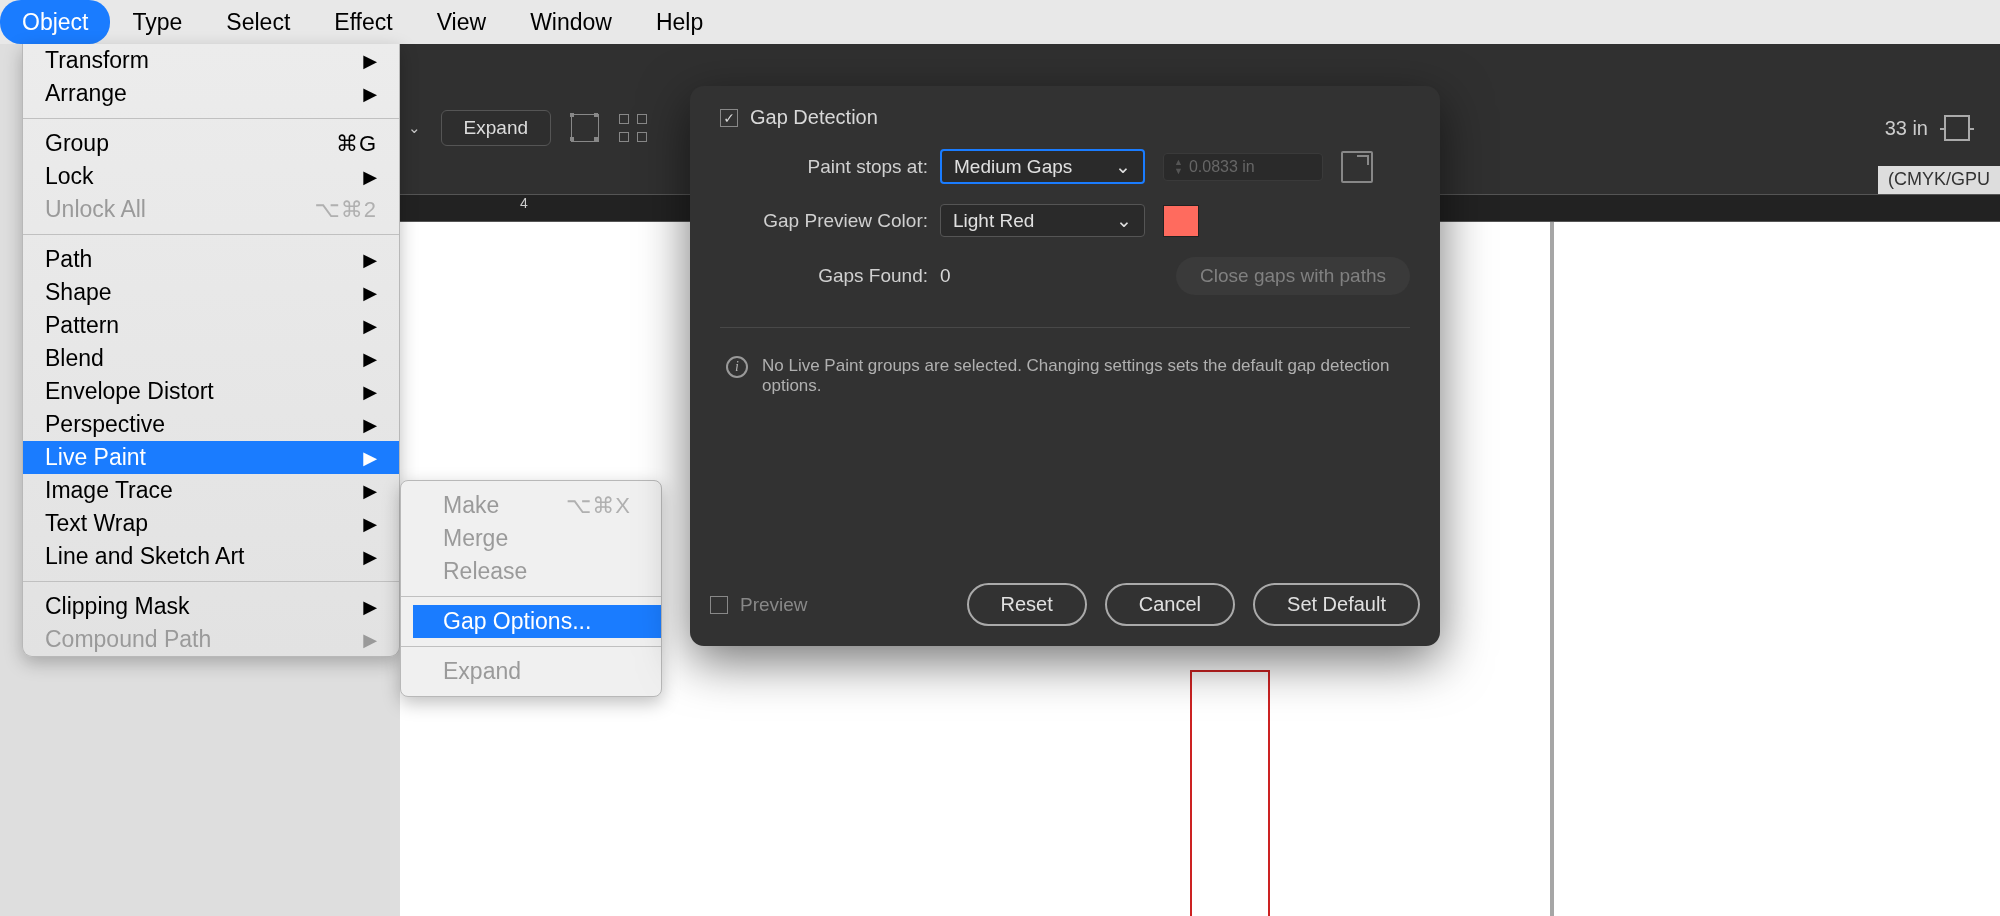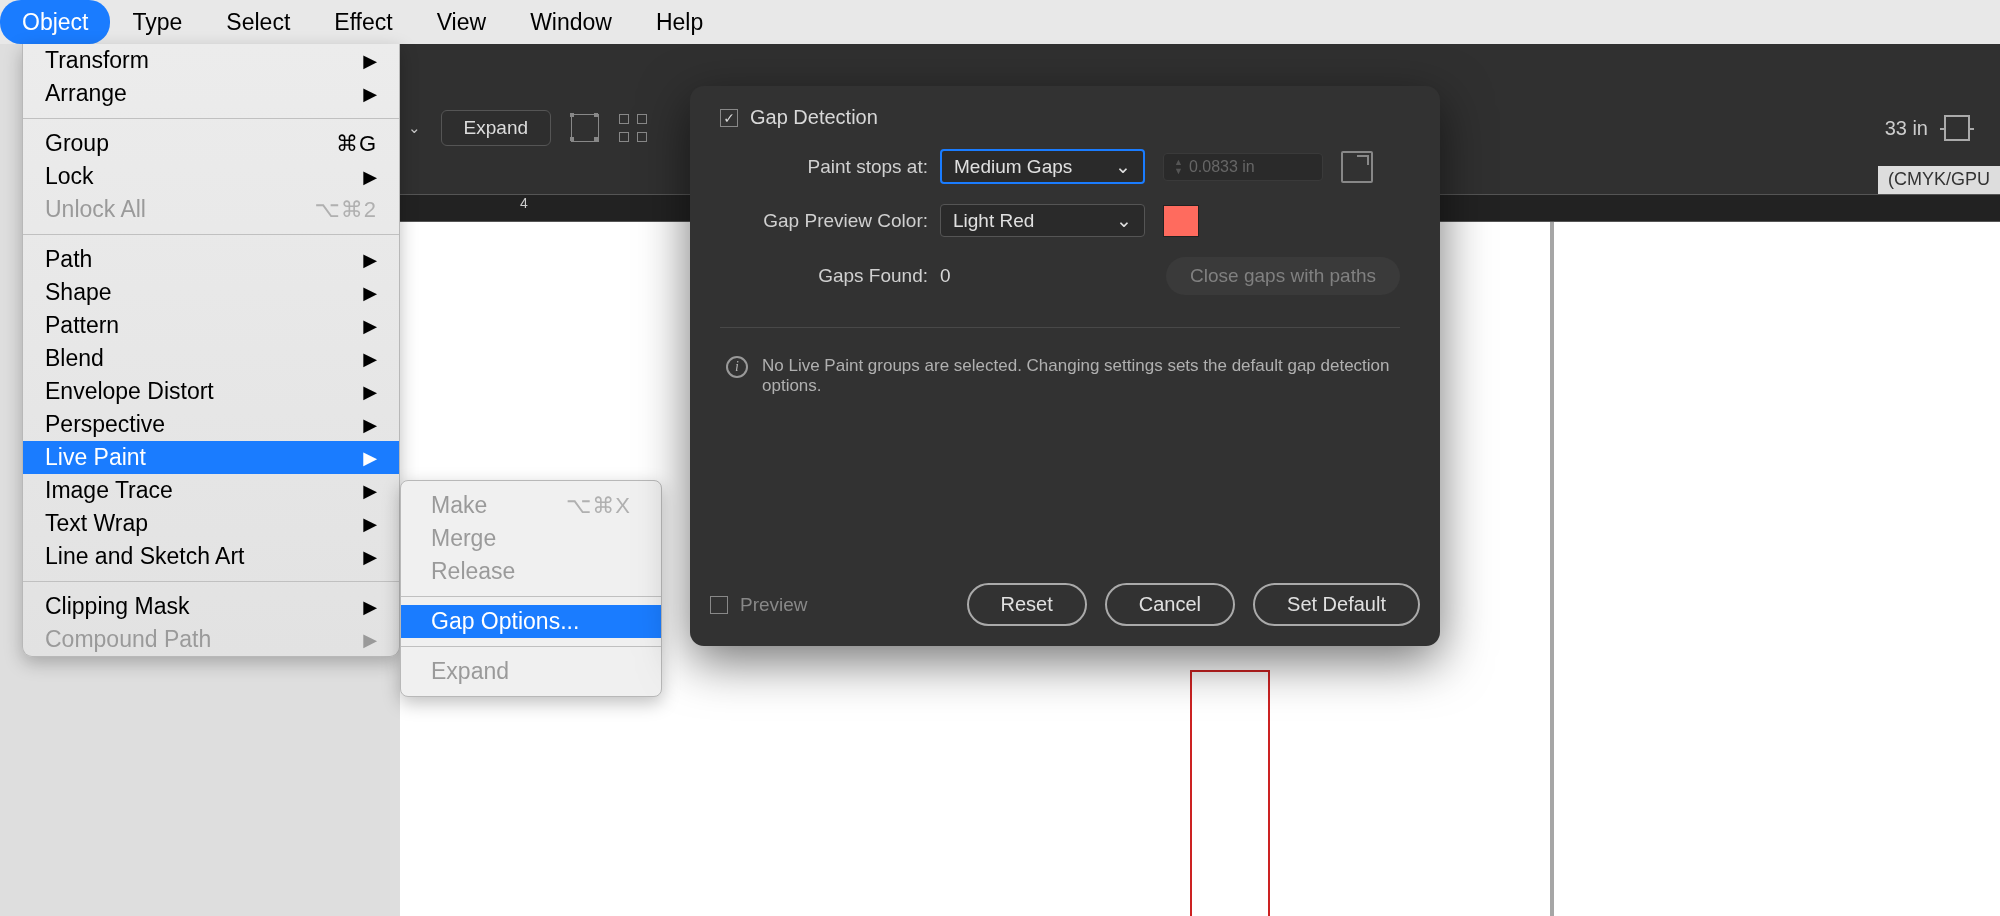--- a/index.html
+++ b/index.html
@@ -28,21 +28,21 @@
   .mi.highlight .arrow { color: #fff; }
   .msep { height: 1px; background: #c0c0c0; margin: 8px 0; }
 
   
   .submenu {
     position: absolute; top: 480px; left: 400px; width: 262px;
     background: #f0f0f0; border: 1px solid #b8b8b8;
     border-radius: 8px; box-shadow: 0 6px 18px rgba(0,0,0,0.25);
     padding: 8px 0;
   }
-  .submenu .mi { padding: 2px 30px; }
+  .submenu .mi { padding: 2px 30px; margin-left: 12px; }
   .submenu .msep { margin: 8px 0; }
 
   
   .darkband {
     position: absolute; top: 44px; left: 400px; right: 0; height: 150px;
     background: #303030;
   }
   .toolbar { position: absolute; top: 104px; left: 400px; right: 0; height: 48px; display:flex; align-items:center; gap: 20px;}
   .tbtn { border: 1px solid #555; color:#ddd; background:#2e2e2e; border-radius:6px; padding: 6px 22px; font-size:19px;}
   .tbicon { width:28px; height:28px; border:1px solid #888; position:relative;}
@@ -59,21 +59,21 @@
   .redbox { position:absolute; width:80px; height:250px; border:2px solid #cc2222; }
   .artshadow { position:absolute; top:222px; left:1550px; width:4px; bottom:0; background:rgba(0,0,0,0.35);}
 
   
   .dialog {
     position: absolute; top: 86px; left: 690px; width: 750px; height: 560px;
     background: #323232; border-radius: 14px; color: #d8d8d8;
     box-shadow: 0 15px 50px rgba(0,0,0,0.55);
   }
   .dialog .titlebar { text-align:center; font-size:20px; line-height:40px; color:#d0d0d0;}
-  .dialog .body { padding: 20px 40px 14px 30px;}
+  .dialog .body { padding: 20px 30px 14px 30px;}
   .dialog hr.dlgsep { border:none; border-top:1px solid #484848; margin: 6px 0 28px 0;}
   .dlg-table { display:grid; grid-template-columns: 220px auto; row-gap:20px; align-items:center;margin-top:9px;}
   .dlg-label { text-align:right; padding-right:12px; font-size:19px; color:#d0d0d0;}
   .dlg-cell { display:flex; align-items:center; gap:18px; }
   .cb { width:18px; height:18px; border:1px solid #888; display:inline-flex; align-items:center; justify-content:center; font-size:14px; color:#d8d8d8;}
   .cb.checked::after{content:'✓';}
   .combo { display:flex; align-items:center; justify-content:space-between; background:#2a2a2a; border:1px solid #555; border-radius:4px; padding:4px 12px; font-size:19px; color:#e0e0e0; width:205px;}
   .combo.focus { border:2px solid #1a7cff; }
   .stepper { display:flex; align-items:center; gap:6px; background:#2a2a2a; border:1px solid #3a3a3a; border-radius:4px; padding:4px 10px; color:#666; width:160px;}
   .stepper .arrows{display:flex;flex-direction:column;font-size:9px;line-height:9px;color:#555;}

